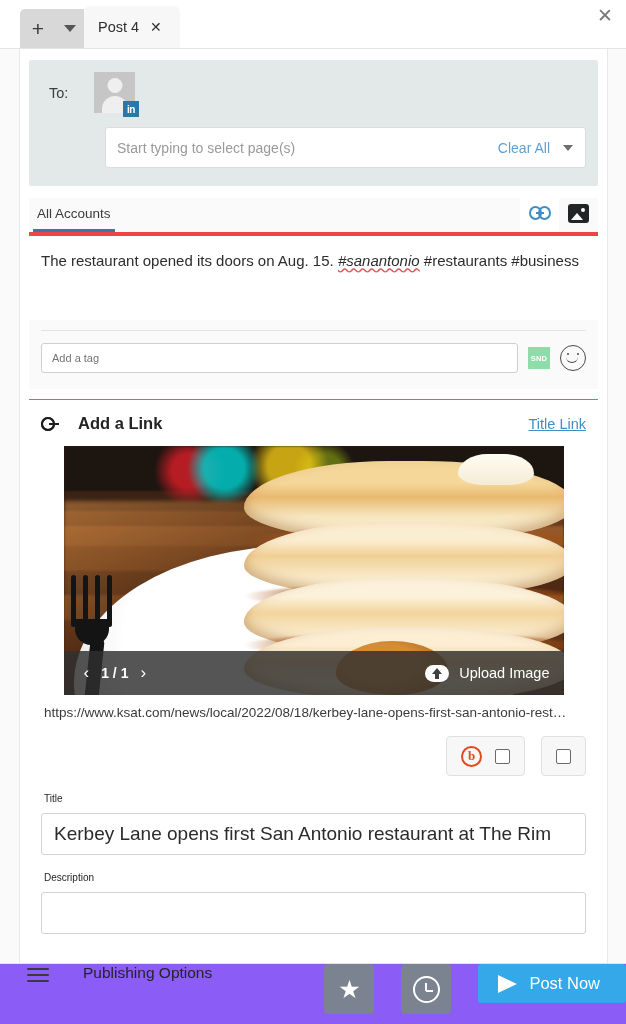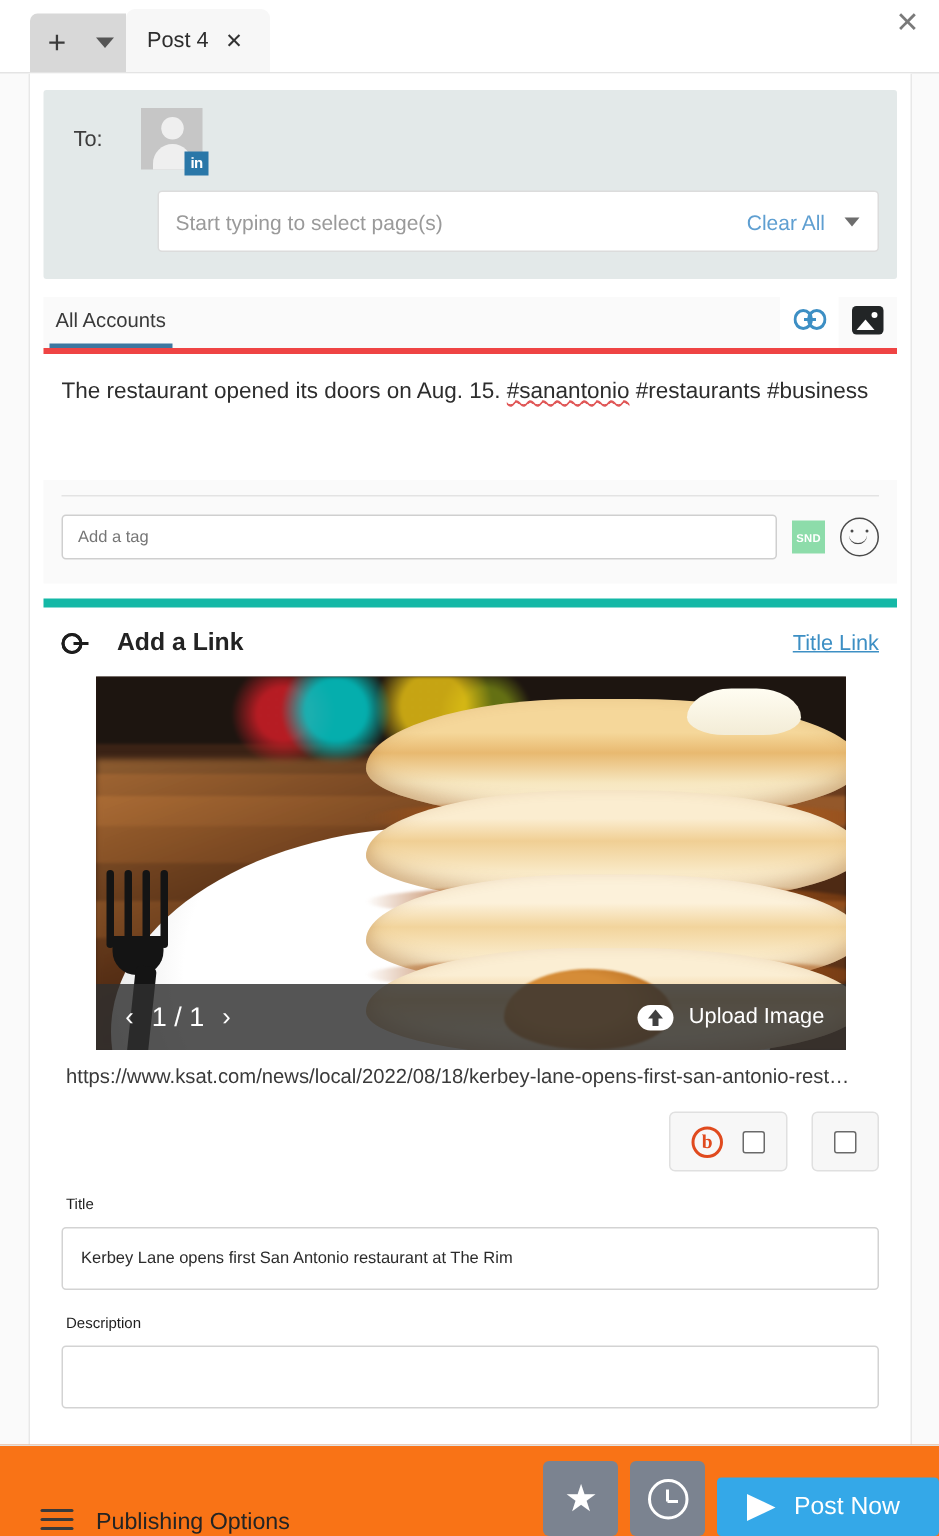--- a/index.html
+++ b/index.html
@@ -195,20 +195,21 @@
     min-height: 84px;
   }
   .compose-text {
     font-size: 15px; color: #2d2d2d; line-height: 1.42;
   }
   .misspell {
     text-decoration: underline;
     text-decoration-color: #e05757;
     text-decoration-style: wavy;
     text-decoration-skip-ink: none;
+    font-style: italic;
   }
 
   
   .tag-wrap {
     margin: 0 9px;
     background: #fafafa;
     padding: 10px 12px 16px 12px;
   }
   .tag-sep { height: 1px; background: #e3e3e3; margin-bottom: 12px; }
   .tag-row { display: flex; align-items: center; gap: 10px; }
@@ -244,21 +245,21 @@
     position: absolute; left: 5px; top: 10px;
     width: 12px; height: 7px;
     border-bottom: 1.8px solid #4a4a4a;
     border-radius: 0 0 12px 12px;
   }
 
   
   .link-card {
     margin: 10px 9px 0 9px;
     background: #ffffff;
-    border-top: 6px solid #14b8a6;
+    border-top: 1px solid #14b8a6;
     padding: 14px 12px 0 12px;
   }
   .link-head {
     display: flex; align-items: center;
     margin-bottom: 13px;
   }
   .link-head-title {
     font-size: 16.5px; font-weight: bold; color: #232323;
     margin-left: 11px; flex: 1;
   }
@@ -372,21 +373,21 @@
   
   .carousel {
     position: absolute; left: 0; right: 0; bottom: 0;
     height: 44px;
     background: rgba(48,48,48,0.82);
     display: flex; align-items: center;
     padding: 0 14px;
     color: #ffffff;
   }
   .car-arrow { font-size: 17px; cursor: pointer; padding: 0 6px; }
-  .car-count { font-size: 18px; margin: 0 6px; }
+  .car-count { font-size: 14px; margin: 0 6px; font-weight: bold; }
   .car-spacer { flex: 1; }
   .upload-btn { display: flex; align-items: center; gap: 10px; cursor: pointer; }
   .up-ico {
     width: 24px; height: 17px;
     background: #ffffff; border-radius: 9px;
     position: relative;
   }
   .up-ico::after {
     content: ""; position: absolute; left: 50%; top: 3px;
     transform: translateX(-50%);
@@ -436,33 +437,34 @@
   
   .field { margin-top: 17px; }
   .field-label {
     font-size: 10px; font-weight: normal; color: #1f1f1f;
     margin: 0 0 9px 3px;
   }
   .field-input {
     width: 100%; height: 42px;
     border: 1px solid #d3d3d3; border-radius: 3px;
     padding: 0 12px; background: #ffffff;
-    font-size: 11px; color: #2b2b2b;
+    font-size: 19px; color: #2b2b2b;
     font-family: "Liberation Sans", sans-serif;
   }
   .desc-input { height: 42px; }
 
   
   .bottombar {
     position: absolute; left: 0; bottom: 0;
     width: 626px; height: 61px;
-    background: #f97316;
+    background: #8b5cf6;
     border-top: 1px solid #e2e2e2;
-    display: flex; align-items: flex-end;
+    display: flex; align-items: flex-start;
     padding: 0 0 0 27px;
+    gap: 19px;
   }
   .hamb { width: 22px; cursor: pointer; }
   .hamb span {
     display: block; height: 2px; background: #3a3a3a;
     margin: 4px 0; border-radius: 1px;
   }
   .pub-label { font-size: 15.5px; color: #242424; margin-left: 15px; }
   .bb-spacer { flex: 1; }
   .sq-btn {
     width: 50px; height: 50px; background: #7b8390;

